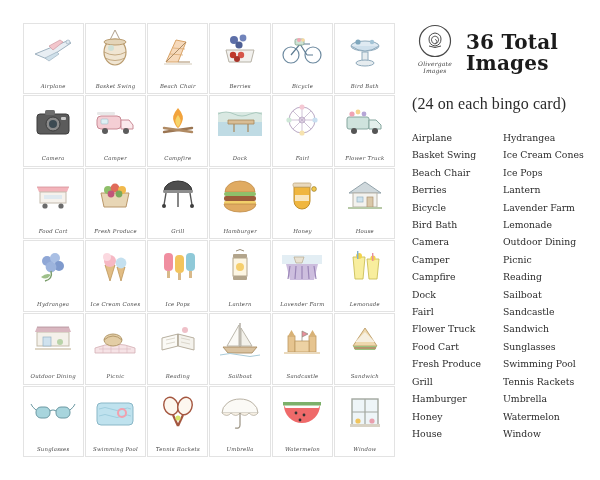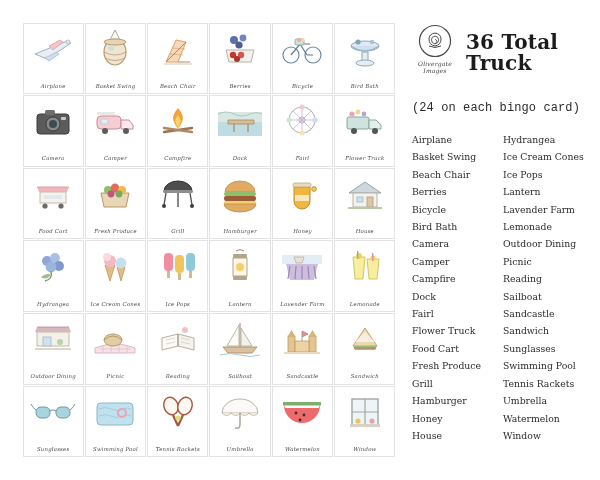--- a/index.html
+++ b/index.html
@@ -106,23 +106,23 @@
   }
   .title-line {
     font-family: "DejaVu Serif", serif;
     font-weight: bold;
     font-size: 20px;
     line-height: 21px;
     color: #1b1b1b;
     letter-spacing: 0.2px;
   }
   #subtitle {
-    margin-top: 27px;
-    font-family: Liberation Mono, monospace;
-    font-size: 12px;
+    margin-top: 21px;
+    font-family: Liberation Serif, serif;
+    font-size: 16px;
     color: #2b2b2b;
     letter-spacing: 0.1px;
   }
   #list-wrap {
     margin-top: 16px;
     display: flex;
     gap: 10px;
   }
   .list-col {
     flex: 1 1 50%;
@@ -636,21 +636,21 @@
             <path d="M17 9 q6 1 6 6 q0 6 -6 7 q-6 -1 -6 -7 q0 -5 6 -6 Z" fill="none" stroke="#4a4a4a" stroke-width="1"></path>
             <path d="M17 12 q3.6 0.6 3.6 3.8 q0 3.4 -3.6 4.2 q-3.6 -0.8 -3.6 -4.2 q0 -3.2 3.6 -3.8 Z" fill="none" stroke="#4a4a4a" stroke-width="0.9"></path>
             <path d="M17 15.4 q1.8 0.4 1.8 2 q0 1.8 -1.8 2.2" fill="none" stroke="#4a4a4a" stroke-width="0.8"></path>
             <path d="M11 22 q6 3 12 0" fill="none" stroke="#4a4a4a" stroke-width="1"></path>
           </svg>
         </div>
         <div id="logo-text">Olivergate Images</div>
       </div>
       <div id="title-block">
         <div class="title-line">36 Total</div>
-        <div class="title-line">Truck</div>
+        <div class="title-line">Images</div>
       </div>
     </div>
 
     <div id="subtitle">(24 on each bingo card)</div>
 
     <div id="list-wrap">
       <div class="list-col">
         <div class="list-item">Airplane</div>
         <div class="list-item">Basket Swing</div>
         <div class="list-item">Beach Chair</div>

